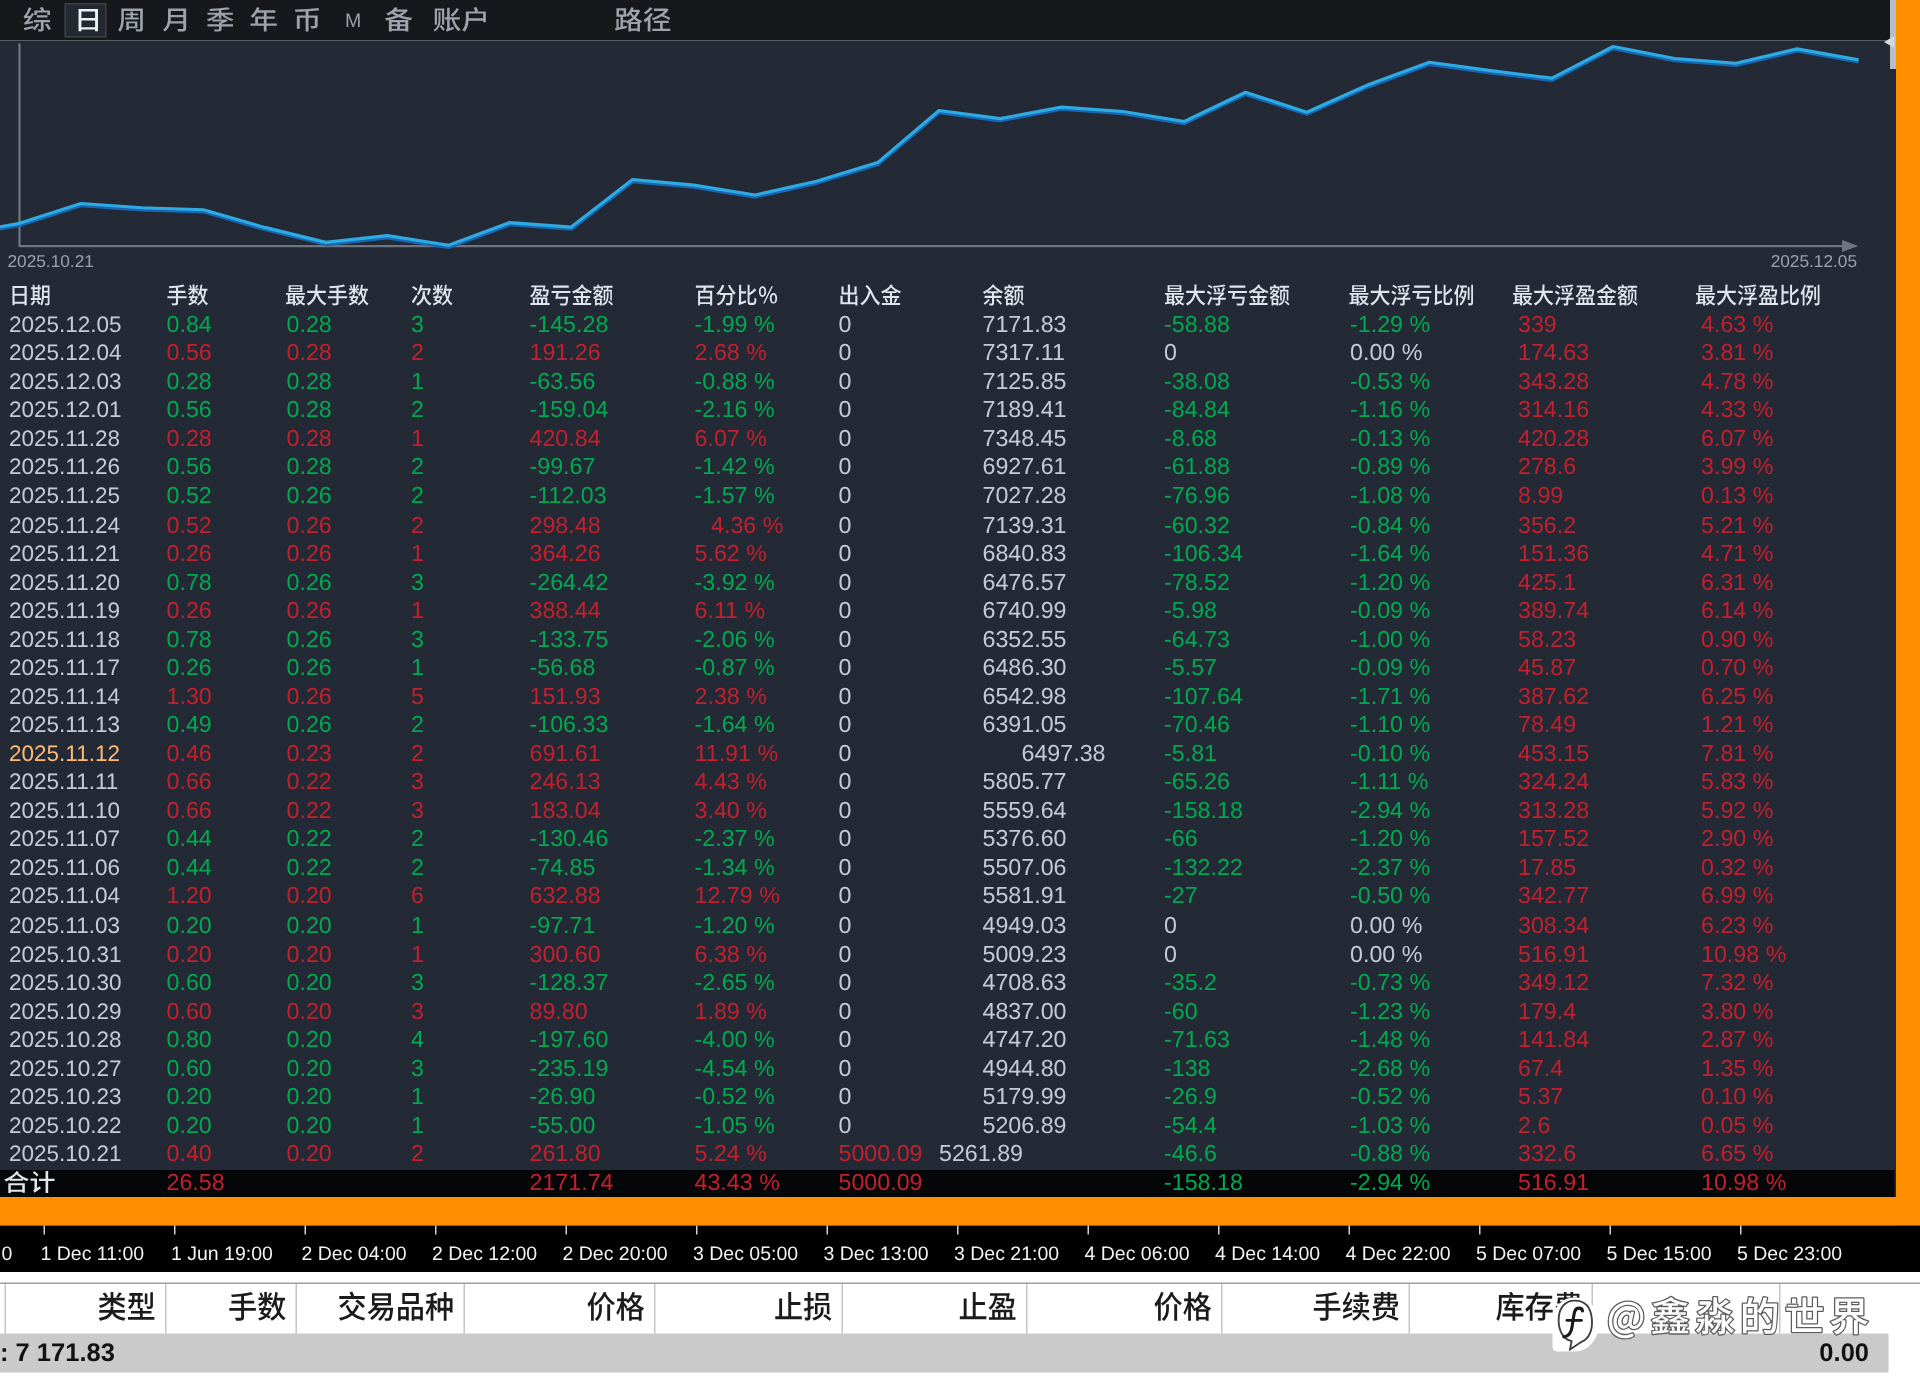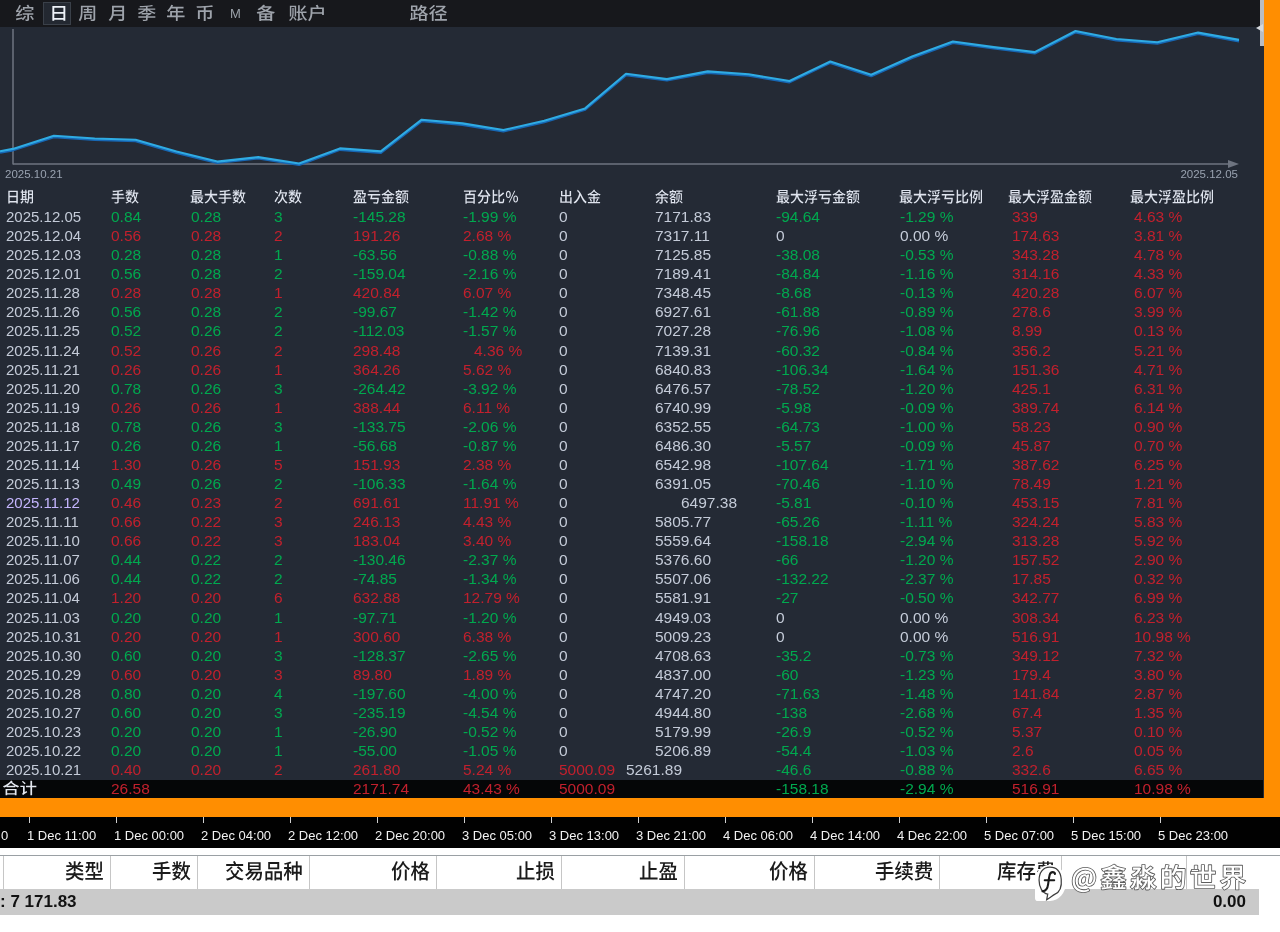--- a/index.html
+++ b/index.html
@@ -78,21 +78,21 @@
 </svg>
 <div class="tr" style="top:180.0px">
       <b style="left:6px;color:#c4cbd8;font-size:15px">2025.12.05</b>
       <b style="left:111px;color:#00a94f;font-size:15.5px">0.84</b>
       <b style="left:191px;color:#00a94f;font-size:15.5px">0.28</b>
       <b style="left:274px;color:#00a94f;font-size:15.5px">3</b>
       <b style="left:353px;color:#00a94f;font-size:15.5px">-145.28</b>
       <b style="left:463px;color:#00a94f;font-size:15.5px">-1.99 %</b>
       <b style="left:559px;color:#c4cbd8;font-size:15.5px">0</b>
       <b style="left:655px;color:#c4cbd8;font-size:15.5px">7171.83</b>
-      <b style="left:776px;color:#00a94f;font-size:15.5px">-94.64</b>
+      <b style="left:776px;color:#00a94f;font-size:15.5px">-58.88</b>
       <b style="left:900px;color:#00a94f;font-size:15.5px">-1.29 %</b>
       <b style="left:1012px;color:#c2202d;font-size:15.5px">339</b>
       <b style="left:1134px;color:#c2202d;font-size:15.5px">4.63 %</b>
     </div>
 <div class="tr" style="top:199.1px">
       <b style="left:6px;color:#c4cbd8;font-size:15px">2025.12.04</b>
       <b style="left:111px;color:#c2202d;font-size:15.5px">0.56</b>
       <b style="left:191px;color:#c2202d;font-size:15.5px">0.28</b>
       <b style="left:274px;color:#c2202d;font-size:15.5px">2</b>
       <b style="left:353px;color:#c2202d;font-size:15.5px">191.26</b>
@@ -280,21 +280,21 @@
       <b style="left:353px;color:#00a94f;font-size:15.5px">-106.33</b>
       <b style="left:463px;color:#00a94f;font-size:15.5px">-1.64 %</b>
       <b style="left:559px;color:#c4cbd8;font-size:15.5px">0</b>
       <b style="left:655px;color:#c4cbd8;font-size:15.5px">6391.05</b>
       <b style="left:776px;color:#00a94f;font-size:15.5px">-70.46</b>
       <b style="left:900px;color:#00a94f;font-size:15.5px">-1.10 %</b>
       <b style="left:1012px;color:#c2202d;font-size:15.5px">78.49</b>
       <b style="left:1134px;color:#c2202d;font-size:15.5px">1.21 %</b>
     </div>
 <div class="tr" style="top:466.1px">
-      <b style="left:6px;color:#c4b5fd;font-size:15px">2025.11.12</b>
+      <b style="left:6px;color:#fdba74;font-size:15px">2025.11.12</b>
       <b style="left:111px;color:#c2202d;font-size:15.5px">0.46</b>
       <b style="left:191px;color:#c2202d;font-size:15.5px">0.23</b>
       <b style="left:274px;color:#c2202d;font-size:15.5px">2</b>
       <b style="left:353px;color:#c2202d;font-size:15.5px">691.61</b>
       <b style="left:463px;color:#c2202d;font-size:15.5px">11.91 %</b>
       <b style="left:559px;color:#c4cbd8;font-size:15.5px">0</b>
       <b style="left:681px;color:#c4cbd8;font-size:15.5px">6497.38</b>
       <b style="left:776px;color:#00a94f;font-size:15.5px">-5.81</b>
       <b style="left:900px;color:#00a94f;font-size:15.5px">-0.10 %</b>
       <b style="left:1012px;color:#c2202d;font-size:15.5px">453.15</b>
@@ -547,21 +547,21 @@
 
 <svg class="cg " style="left:-2.0px;top:779.1px" width="43" height="19" viewBox="-4 -15.20 43 19.20">
     <path d="M8.2 -13.6C6.6 -11.1 3.6 -9.0 0.6 -7.8C1.0 -7.5 1.4 -6.9 1.7 -6.5C2.4 -6.8 3.2 -7.2 4.0 -7.7V-6.9H12.0V-8.0C12.8 -7.5 13.7 -7.1 14.5 -6.7C14.8 -7.1 15.2 -7.7 15.6 -8.0C13.2 -9.0 11.0 -10.2 9.0 -12.2L9.6 -12.9ZM4.9 -8.3C6.1 -9.1 7.2 -10.0 8.1 -11.1C9.2 -10.0 10.4 -9.1 11.5 -8.3ZM3.1 -5.2V1.3H4.6V0.5H11.6V1.2H13.2V-5.2ZM4.6 -0.9V-3.9H11.6V-0.9Z M18.0 -12.3C18.9 -11.6 20.1 -10.5 20.6 -9.8L21.6 -10.9C21.1 -11.6 19.9 -12.6 19.0 -13.3ZM16.7 -8.5V-7.0H19.1V-1.7C19.1 -1.0 18.6 -0.5 18.3 -0.3C18.6 0.1 18.9 0.7 19.1 1.1C19.4 0.8 19.9 0.4 23.0 -1.8C22.8 -2.1 22.6 -2.8 22.5 -3.2L20.7 -2.0V-8.5ZM25.9 -13.5V-8.3H21.9V-6.8H25.9V1.3H27.5V-6.8H31.4V-8.3H27.5V-13.5Z" fill="#e2e6ee" transform="scale(1.100,1.000)"></path>
   </svg>
 <div id="ostrip"></div>
 <div id="wedge"></div>
 <div id="oband"></div>
 <div id="timebar">
     <span class="tlab" style="left:1px">0</span>
     <span class="tlab" style="left:27px">1 Dec 11:00</span>
-    <span class="tlab" style="left:114px">1 Dec 00:00</span>
+    <span class="tlab" style="left:114px">1 Jun 19:00</span>
     <span class="tlab" style="left:201px">2 Dec 04:00</span>
     <span class="tlab" style="left:288px">2 Dec 12:00</span>
     <span class="tlab" style="left:375px">2 Dec 20:00</span>
     <span class="tlab" style="left:462px">3 Dec 05:00</span>
     <span class="tlab" style="left:549px">3 Dec 13:00</span>
     <span class="tlab" style="left:636px">3 Dec 21:00</span>
     <span class="tlab" style="left:723px">4 Dec 06:00</span>
     <span class="tlab" style="left:810px">4 Dec 14:00</span>
     <span class="tlab" style="left:897px">4 Dec 22:00</span>
     <span class="tlab" style="left:984px">5 Dec 07:00</span>

